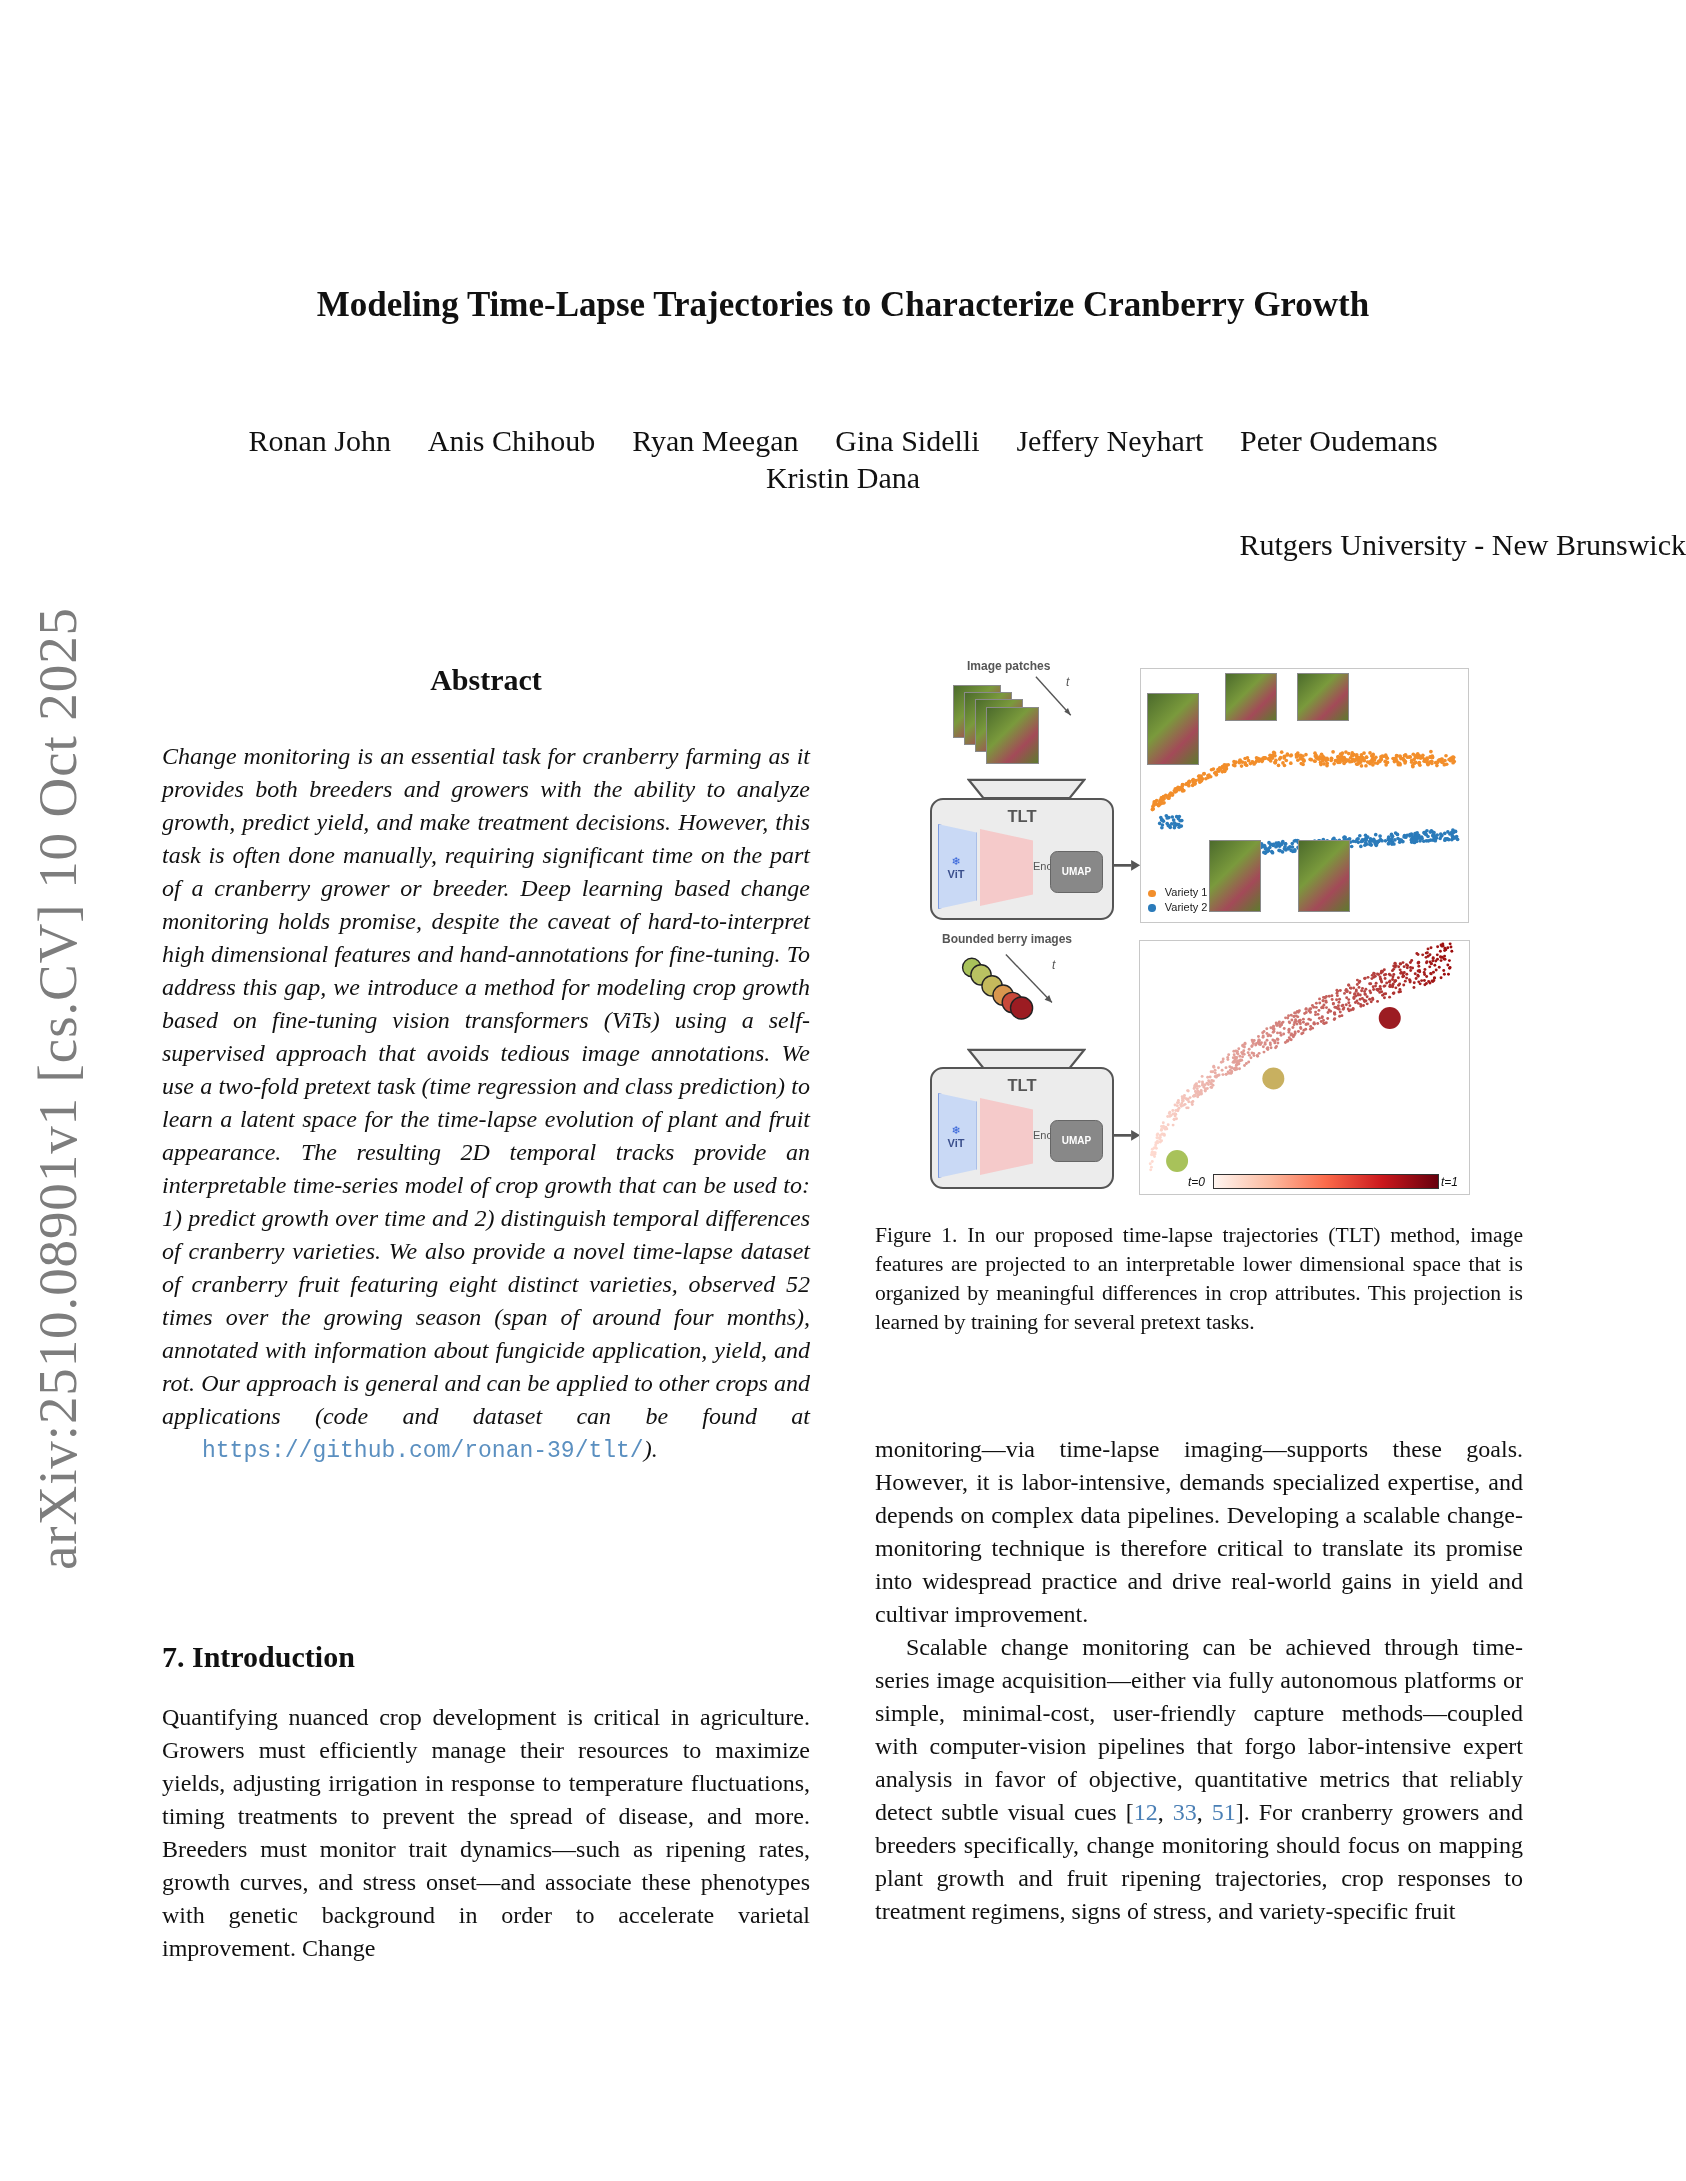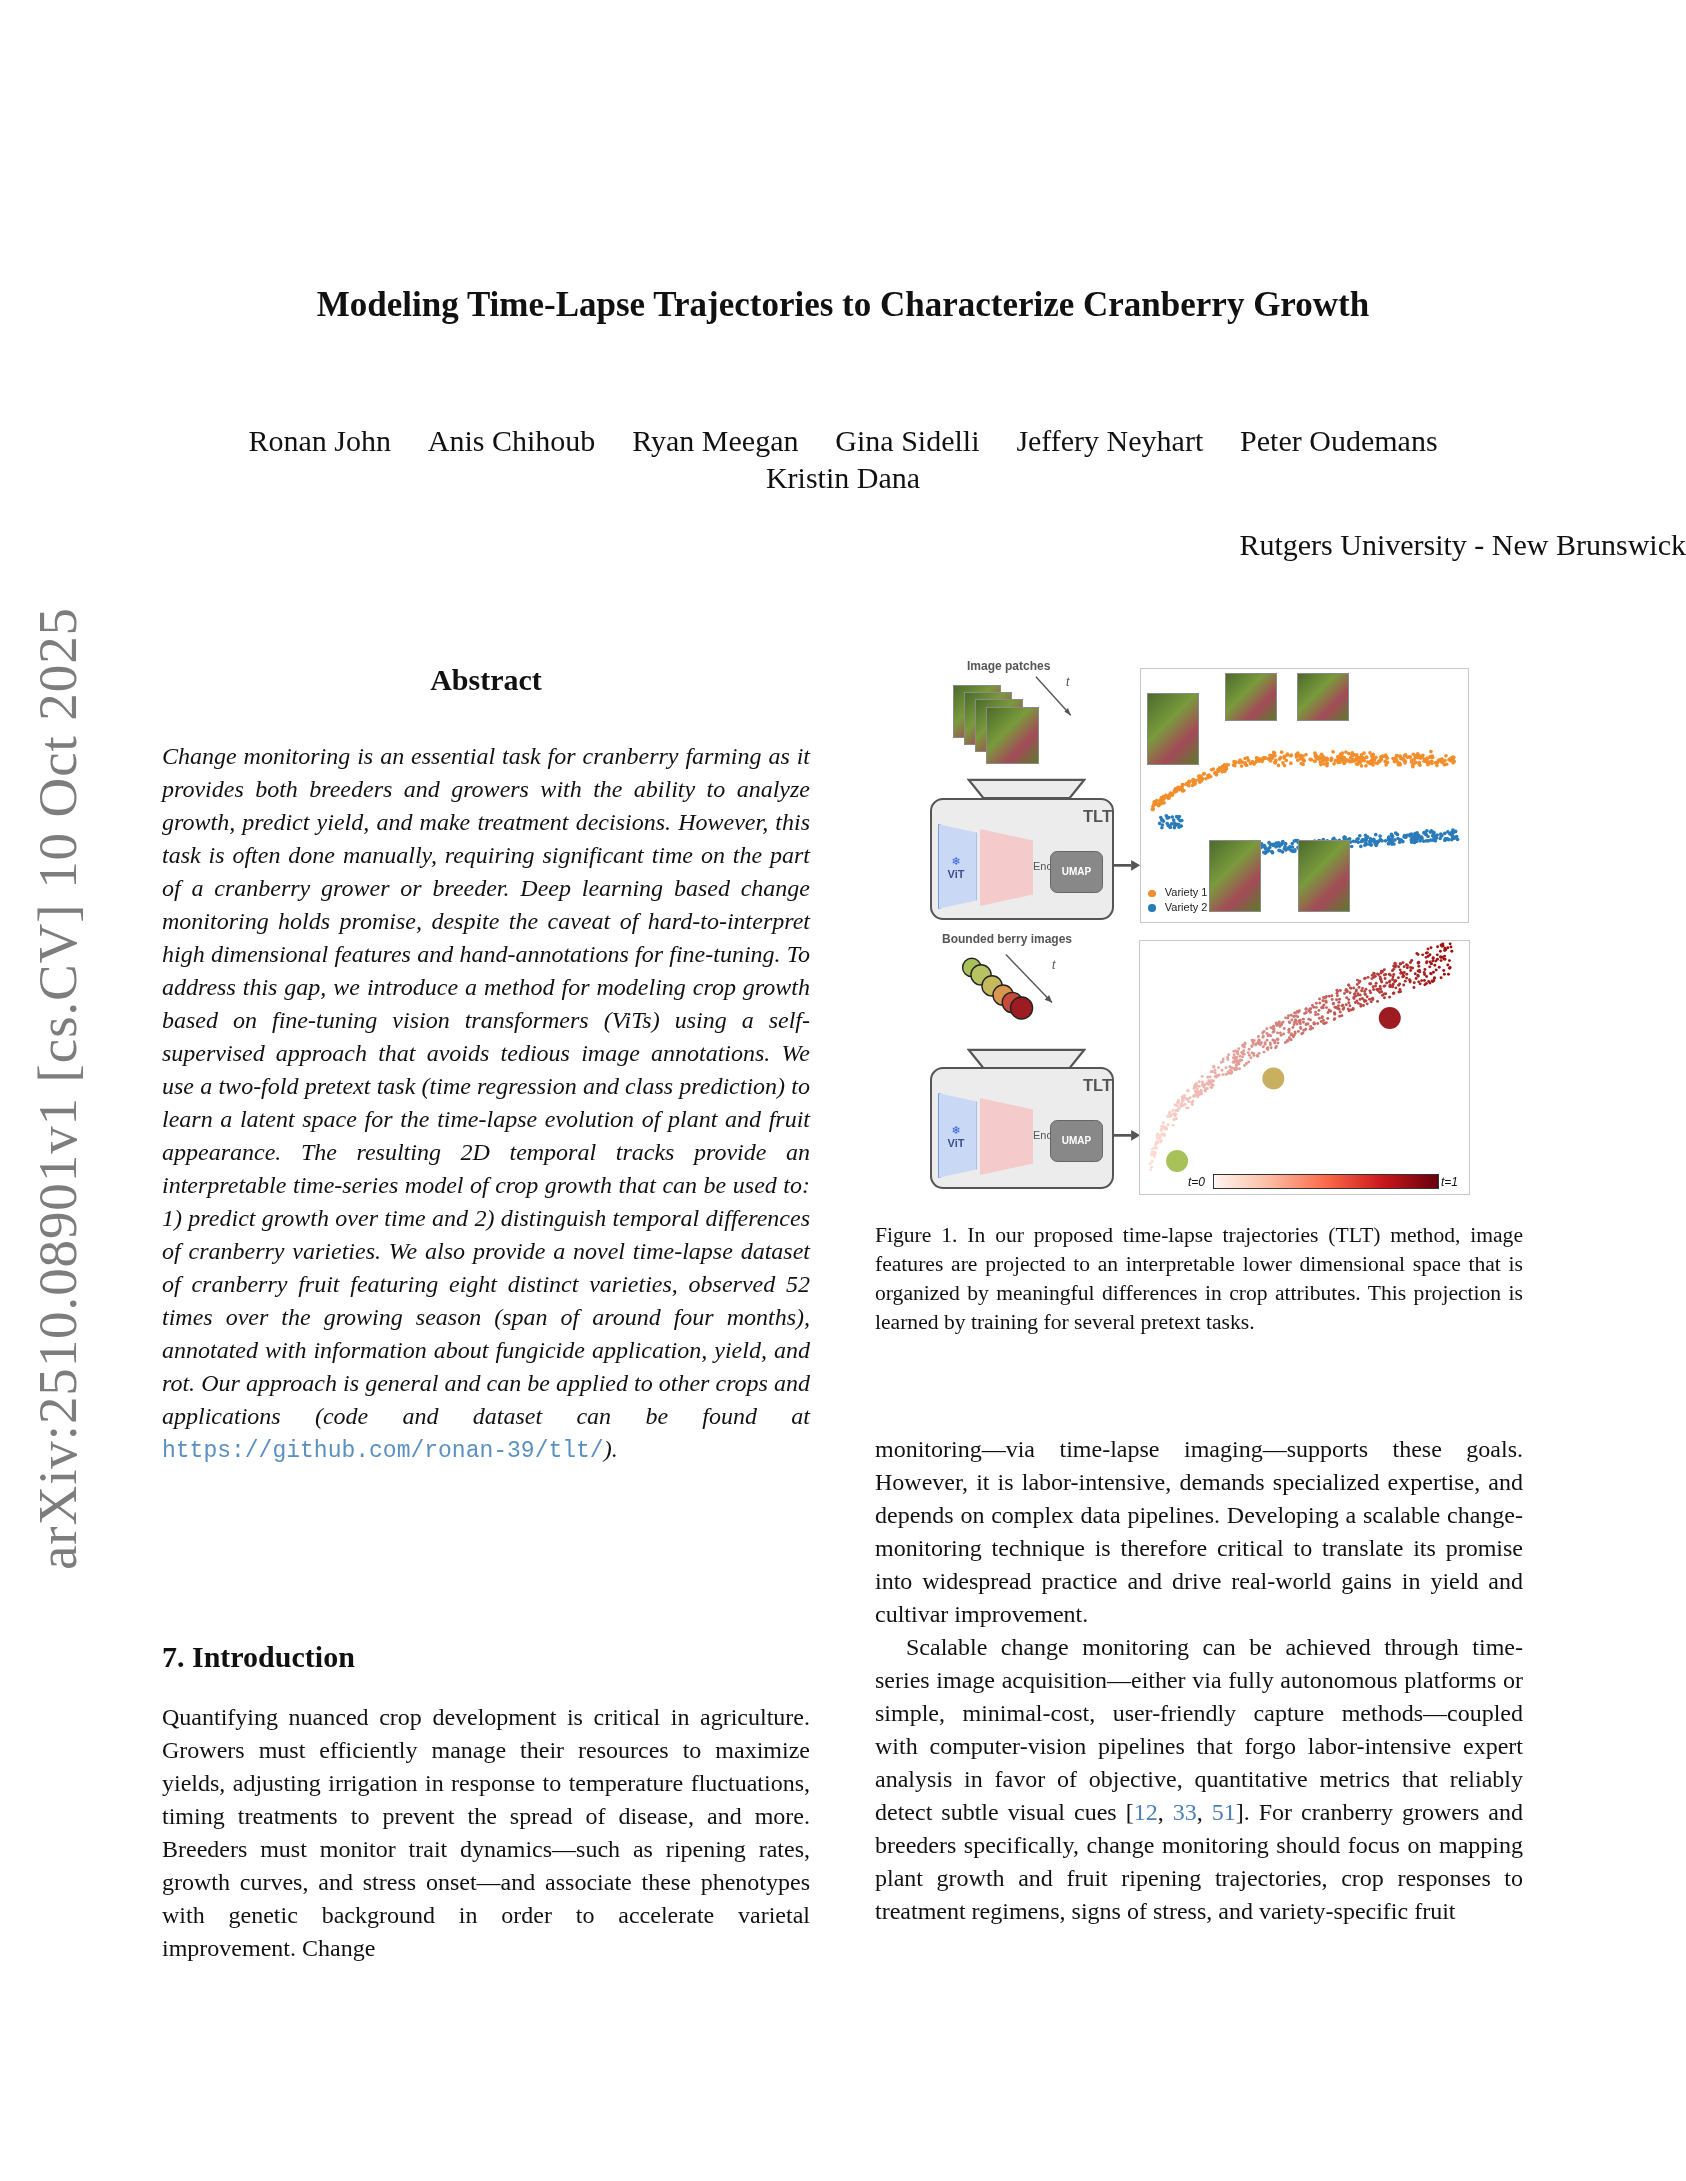--- a/index.html
+++ b/index.html
@@ -7,36 +7,36 @@
   .arxiv { position: absolute; left: 26px; top: 1570px; transform-origin: 0 0; transform: rotate(-90deg); font-size: 55px; color: #7d7d7d; white-space: nowrap; letter-spacing: 0.9px; font-family: "Liberation Serif", serif; }
   .title { position: absolute; left: 0; width: 1686px; top: 285px; text-align: center; font-size: 35px; font-weight: bold; }
   .authors { position: absolute; left: 0; width: 1686px; top: 422px; text-align: center; font-size: 30px; line-height: 37px; }
   .authors span.a { margin: 0 14.7px; }
   .affil { position: absolute; left: 0; width: 1686px; top: 528px; text-align: right; font-size: 30px; }
   .col { position: absolute; font-size: 24px; line-height: 33px; text-align: justify; }
   .left { left: 162px; width: 648px; }
   .right { left: 875px; width: 648px; }
   .abs-head { position: absolute; left: 162px; width: 648px; top: 663px; text-align: center; font-size: 30px; font-weight: bold; }
   .abstract { top: 740px; font-style: italic; }
-  .link { font-family: "Liberation Mono", "DejaVu Sans Mono", monospace; font-style: normal; color: #5a8fc0; font-size: 23px; }
+  .link { font-family: "Liberation Mono", "DejaVu Sans Mono", monospace; font-style: normal; color: #5a8fc0; font-size: 23px; margin-left: 40px; }
   .intro-head { position: absolute; left: 162px; top: 1640px; font-size: 30px; font-weight: bold; }
   .intro { top: 1701px; font-family: Liberation Serif, serif; }
   .right-text { top: 1433px; }
   .indent { text-indent: 31px; display: block; }
   .cite { color: #4a7fb5; }
   .caption { position: absolute; left: 875px; width: 648px; top: 1221px; font-size: 21.6px; line-height: 29px; text-align: justify; }
   
   .fig { position: absolute; left: 905px; top: 657px; width: 569px; height: 542px; font-family: "Liberation Sans", "DejaVu Sans", sans-serif; }
   .panel { position: absolute; border: 1.8px solid #c8c8c8; background: #fff; }
   .p1 { left: 235px; top: 11px; width: 327px; height: 253px; }
   .p2 { left: 234px; top: 283px; width: 329px; height: 253px; }
   .tlt { position: absolute; width: 180px; height: 118px; background: #ececec; border: 2.8px solid #555; border-radius: 13px; }
   .tlt1 { left: 25px; top: 141px; }
   .tlt2 { left: 25px; top: 410px; }
-  .tlt-label { position: absolute; left: 0; width: 100%; top: 7.3px; text-align: right; font-weight: bold; font-size: 16.5px; color: #555; }
+  .tlt-label { position: absolute; left: 0; width: 100%; top: 7.3px; text-align: center; font-weight: bold; font-size: 16.5px; color: #555; }
   .vit { position: absolute; left: 5.5px; top: 24px; width: 37px; height: 83px; background: #c9d9f5; border: 1.4px solid #7c9be0; clip-path: polygon(0 0, 100% 10%, 100% 90%, 0 100%); }
   .vit-label { position: absolute; left: 5.5px; top: 55px; width: 37px; text-align: center; font-size: 11px; color: #3a4f8c; font-weight: bold; line-height: 13px; }
   .enc { position: absolute; left: 48px; top: 29px; width: 53px; height: 77px; background: #f5caca; clip-path: polygon(0 0, 100% 15%, 100% 85%, 0 100%); }
   .enc-label { position: absolute; left: 46px; top: 60px; width: 59px; text-align: center; font-size: 11px; color: #555; font-weight: normal; padding-left: 46px; }
   .umap { position: absolute; left: 118px; top: 51px; width: 51px; height: 40px; background: #888; border: 1.8px solid #666; border-radius: 7.3px; color: #fff; font-size: 10px; font-weight: bold; text-align: center; line-height: 40px; }
   .fig-label { position: absolute; font-size: 12px; color: #555; font-weight: bold; }
   .legend { position: absolute; left: 7.3px; bottom: 7.3px; font-size: 11px; color: #222; line-height: 14.7px; background: #fff; }
   .dot { display: inline-block; width: 7.3px; height: 7.3px; border-radius: 50%; margin-right: 9.2px; vertical-align: middle; }
   .thumb { position: absolute; border: 1.8px solid #8a8a8a; background: linear-gradient(135deg, #4c6b2c, #7a9a3c 40%, #a34a58 70%, #5e7a2e); }
   .cbar { position: absolute; left: 73px; bottom: 5.5px; width: 224px; height: 13px; border: 0.9px solid #333; background: linear-gradient(90deg, #fff5f0, #fcbba1 25%, #fb6a4a 50%, #cb181d 75%, #67000d); }

